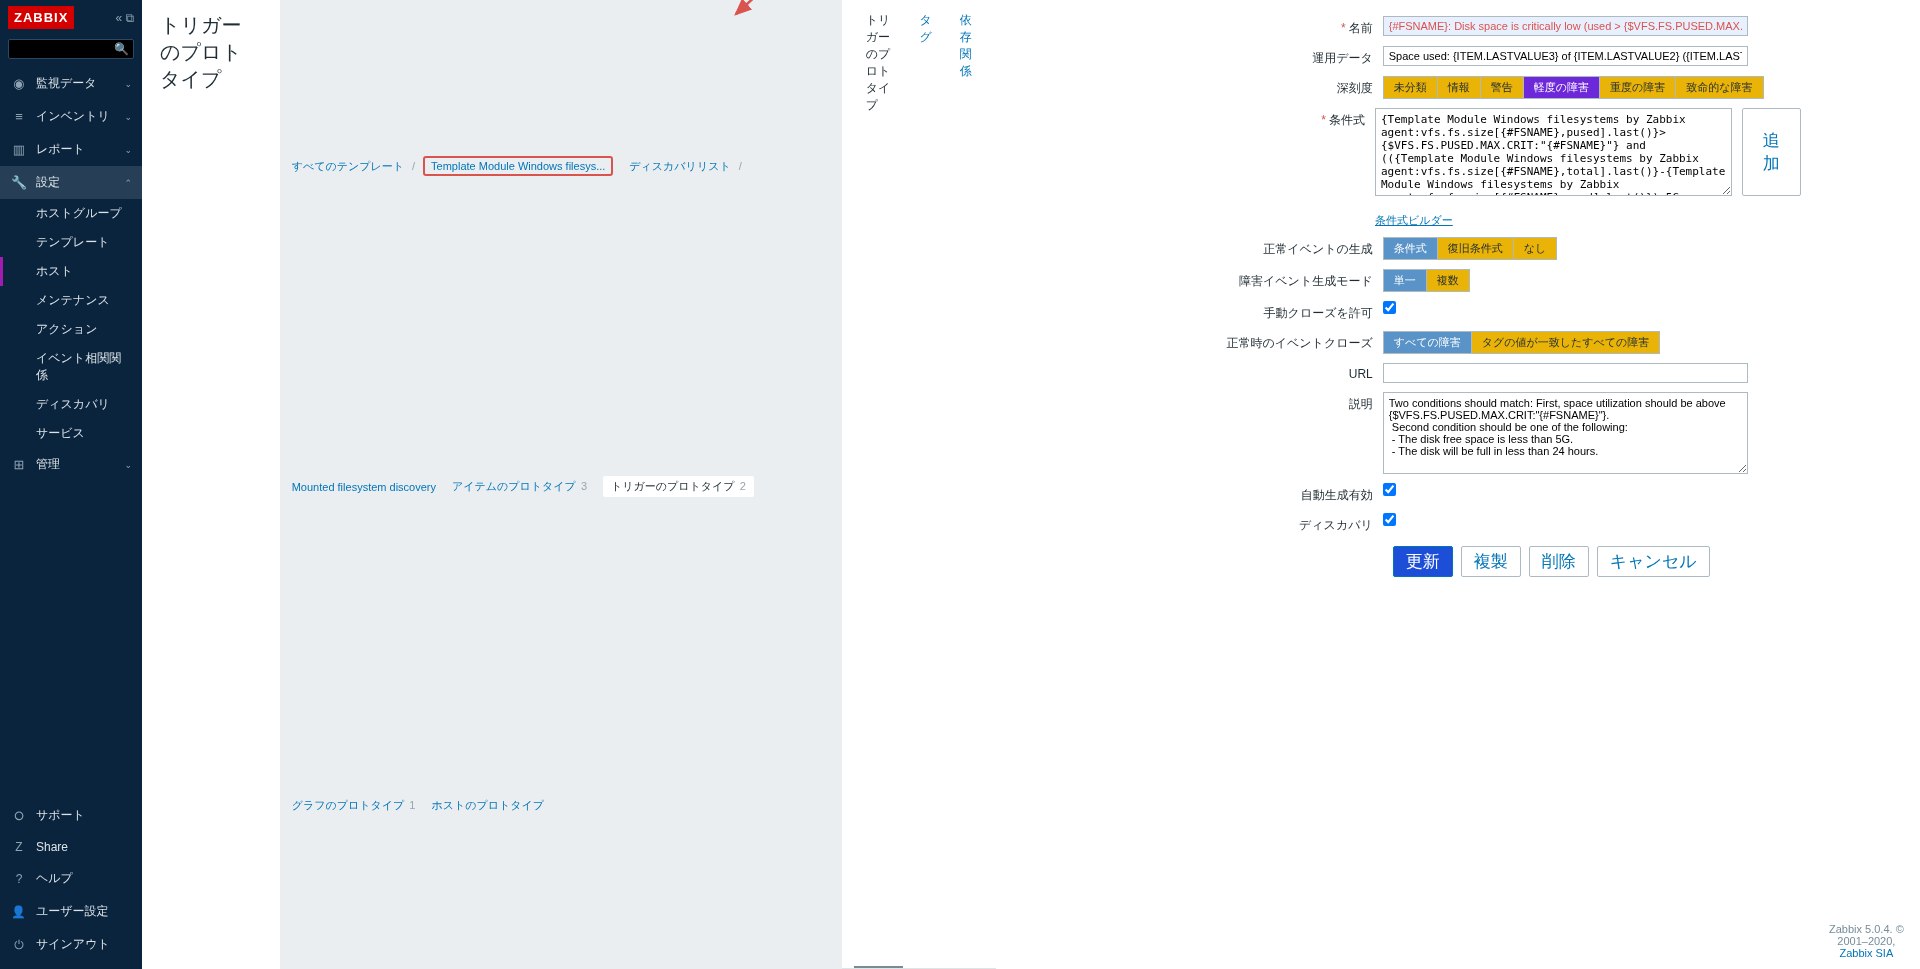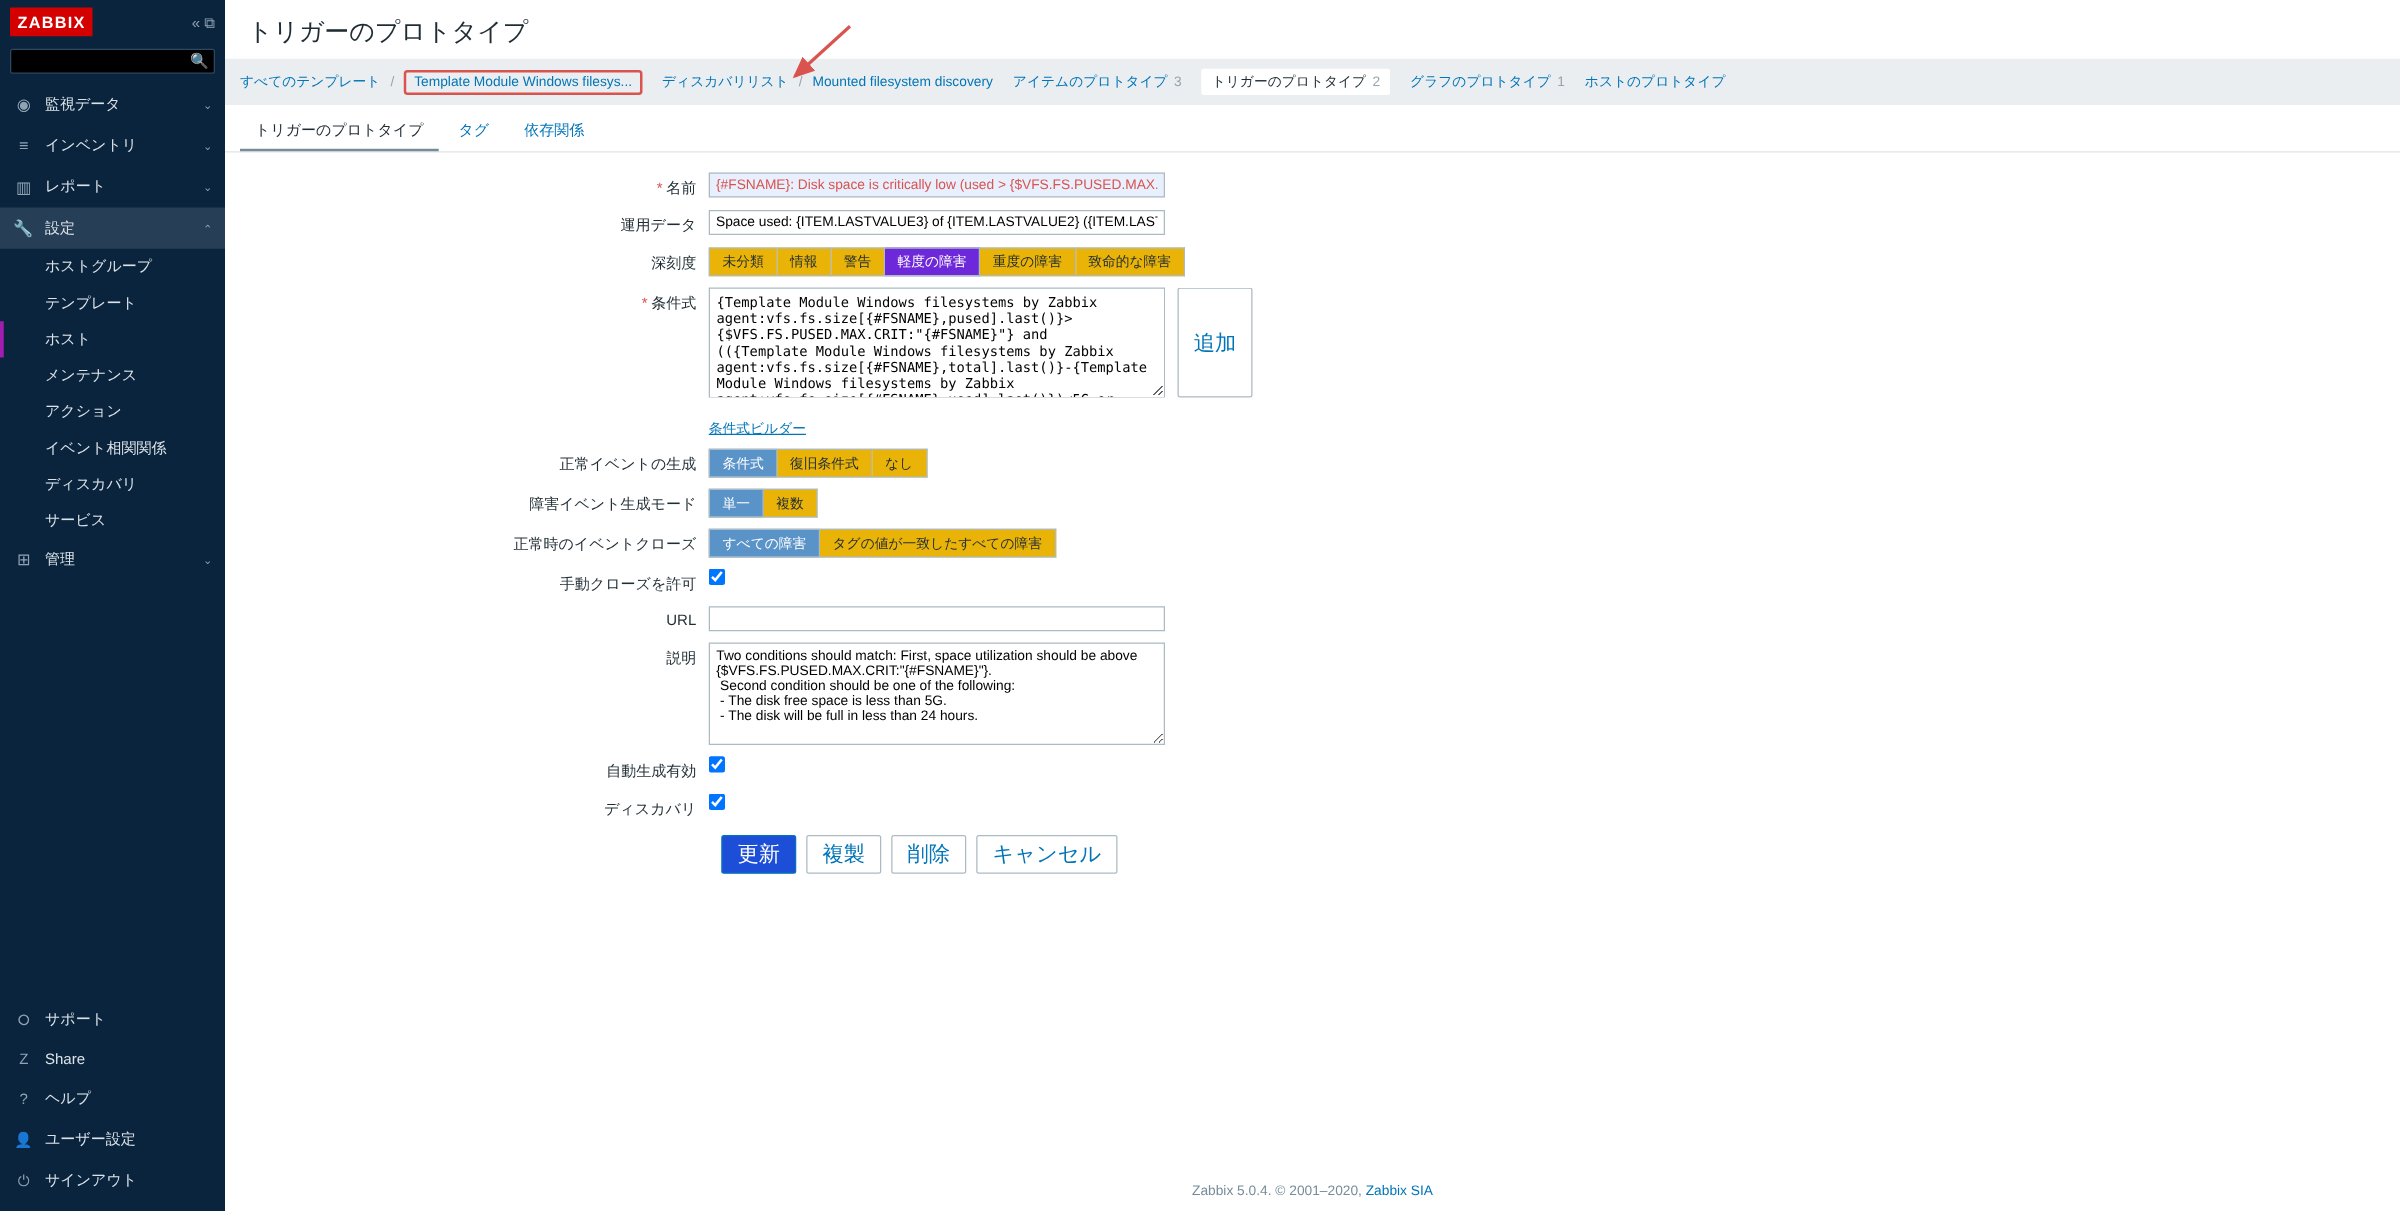--- a/index.html
+++ b/index.html
@@ -1,35 +1,35 @@
 <!DOCTYPE html>
 <html><head>
 <meta charset="utf-8">
 <style>
 * { box-sizing: border-box; margin: 0; padding: 0; }
 body { font-family: Arial, "Helvetica Neue", sans-serif; font-size: 12px; color: #1f2c33; background: #fff; }
 .app { display: flex; min-height: 100vh; }
-.sidebar { width: 180px; background: #0a243d; color: #dce3e8; display: flex; flex-direction: column; position: relative; }
+.sidebar { width: 142px; background: #0a243d; color: #dce3e8; display: flex; flex-direction: column; position: relative; }
 .sidebar-top { display: flex; align-items: center; padding: 6px 8px; }
 .logo { background: #d40000; color: #fff; font-weight: bold; padding: 4px 6px; letter-spacing: 1px; font-size: 13px; }
 .collapse-icons { margin-left: auto; color: #8fa3b3; font-size: 12px; display: flex; gap: 4px; }
 .search-wrap { padding: 4px 8px 8px; }
 .search-box { display: flex; align-items: center; background: #000; border: 1px solid #2d4862; border-radius: 2px; padding: 2px 4px; }
 .search-box input { flex: 1; background: transparent; border: none; outline: none; color: #fff; font-size: 11px; width: 100px; }
 .search-box .sicon { color: #8fa3b3; font-size: 12px; }
 .nav-item { display: flex; align-items: center; padding: 8px 10px; color: #dce3e8; font-size: 12px; cursor: pointer; }
 .nav-item .nicon { width: 18px; text-align: center; margin-right: 8px; color: #8fa3b3; font-size: 13px; }
 .nav-item .caret { margin-left: auto; color: #8fa3b3; font-size: 9px; }
 .nav-item.active { background: #263f57; }
 .sub-item { padding: 6px 10px 6px 36px; color: #dce3e8; font-size: 12px; cursor: pointer; }
 .sub-item.selected { border-left: 3px solid #a21caf; padding-left: 33px; }
 .sidebar-bottom { margin-top: auto; padding-bottom: 8px; }
 .bottom-item { display: flex; align-items: center; padding: 8px 10px; color: #dce3e8; cursor: pointer; font-size: 12px; }
 .bottom-item .nicon { width: 18px; text-align: center; margin-right: 8px; color: #8fa3b3; }
-.main { flex: 1; display: flex; flex-direction: column; background: #fff; }
+.main { flex: 1; display: flex; flex-direction: row; background: #fff; }
 .page-title { font-size: 20px; font-weight: normal; padding: 12px 18px 8px; color: #1f2c33; }
 .breadcrumb { background: #ebeef0; padding: 8px 12px; font-size: 11px; display: flex; align-items: center; gap: 4px; flex-wrap: wrap; position: relative; }
 .breadcrumb a { color: #0275b8; text-decoration: none; }
 .bc-sep { color: #97a5ae; margin: 0 4px; }
 .bc-box { border: 2px solid #d9534f; border-radius: 3px; padding: 2px 6px; }
 .bc-active { background: #fff; padding: 3px 8px; border-radius: 2px; }
 .bc-count { color: #97a5ae; margin-left: 2px; }
 .arrow-annotation { position: absolute; left: 450px; top: -30px; pointer-events: none; }
 .tabs { display: flex; padding: 6px 12px 0; border-bottom: 1px solid #dfe4e7; font-size: 12px; gap: 4px; }
 .tab { padding: 6px 12px; color: #0275b8; cursor: pointer; }
@@ -216,32 +216,32 @@
       <div class="fld">
         <div class="flabel"><span>障害イベント生成モード</span></div>
         <div class="finput">
             <div class="seg-group" id="probgen">
               <div class="seg sel">単一</div>
               <div class="seg">複数</div>
             </div>
           </div>
       </div>
       <div class="fld">
+        <div class="flabel"><span>手動クローズを許可</span></div>
+        <div class="finput">
+            <input type="checkbox" class="cb" checked="" style="">
+          </div>
+      </div>
+      <div class="fld">
         <div class="flabel"><span>正常時のイベントクローズ</span></div>
         <div class="finput">
             <div class="seg-group" id="okclose">
               <div class="seg sel">すべての障害</div>
               <div class="seg">タグの値が一致したすべての障害</div>
             </div>
-          </div>
-      </div>
-      <div class="fld">
-        <div class="flabel"><span>手動クローズを許可</span></div>
-        <div class="finput">
-            <input type="checkbox" class="cb" checked="" style="">
           </div>
       </div>
       <div class="fld">
         <div class="flabel"><span>URL</span></div>
         <div class="finput">
             <input type="text" class="txt" value="" style="">
           </div>
       </div>
       <div class="fld">
         <div class="flabel"><span>説明</span></div>

